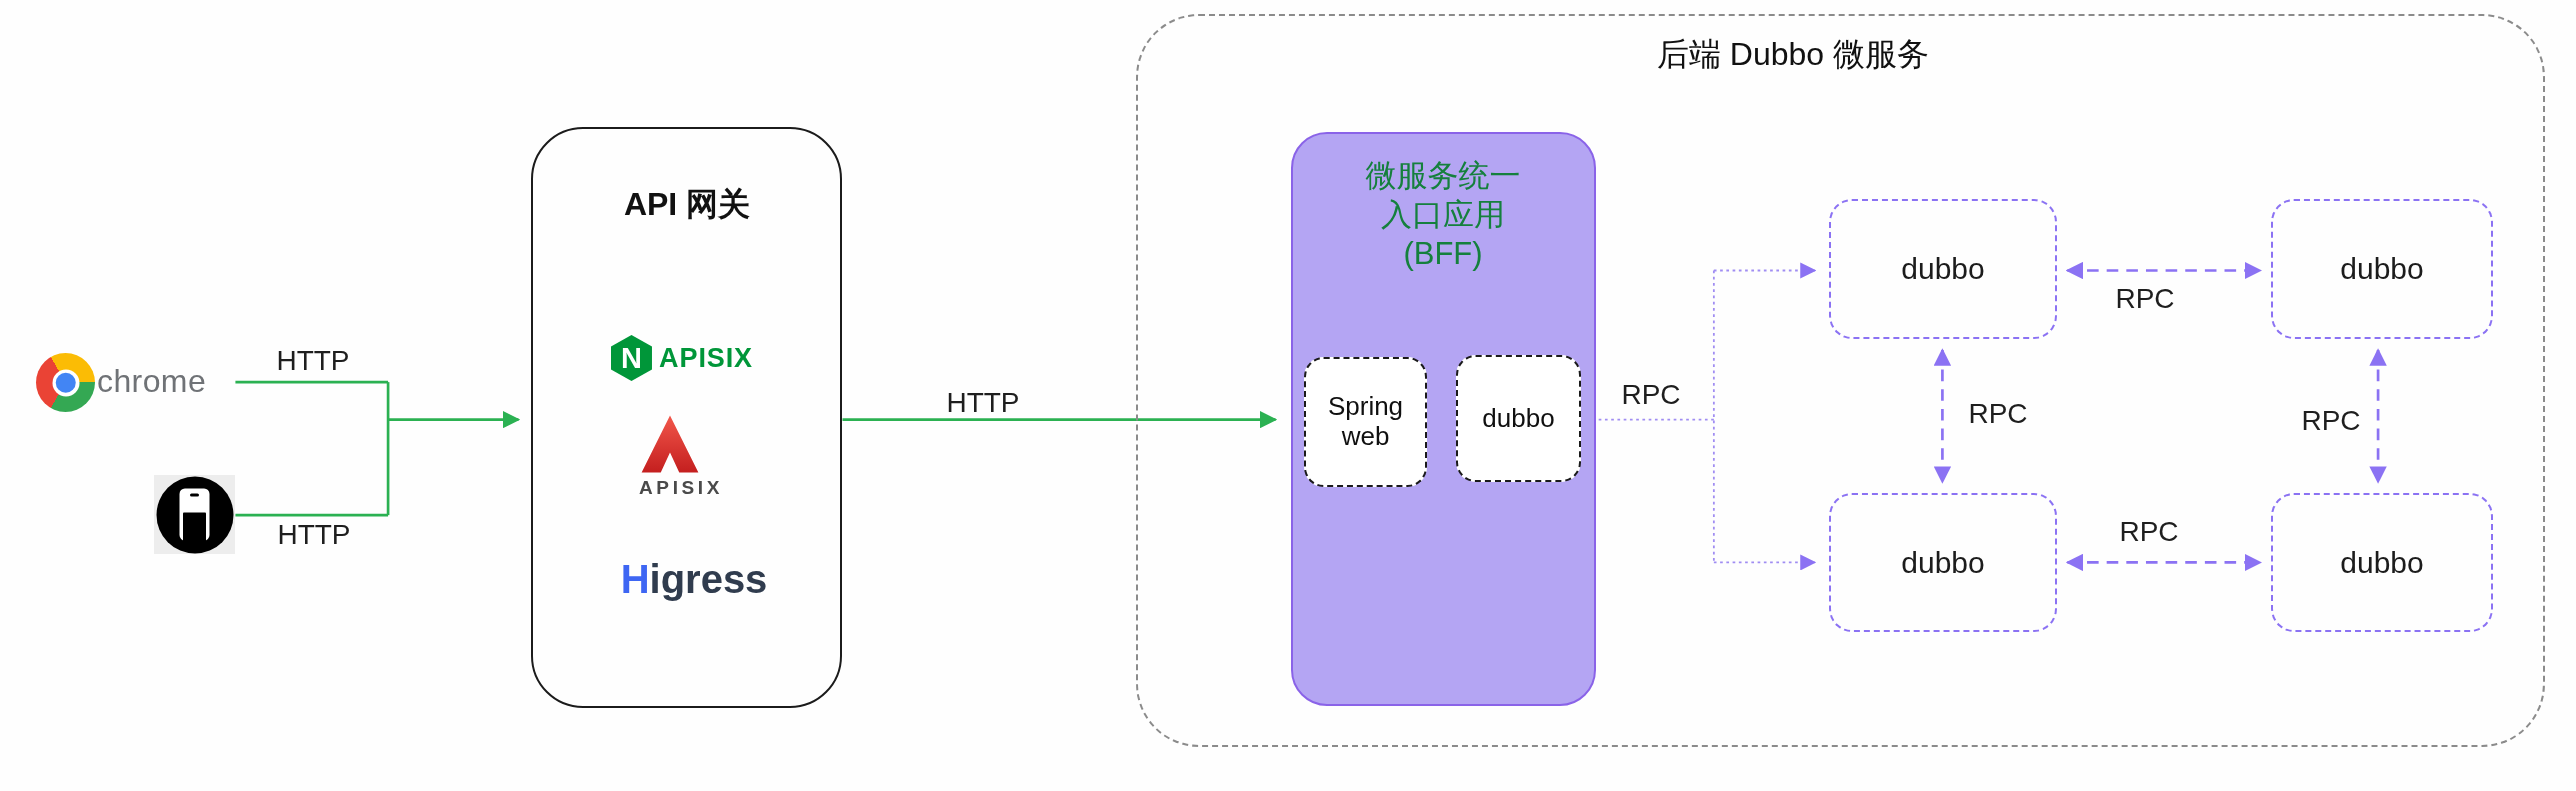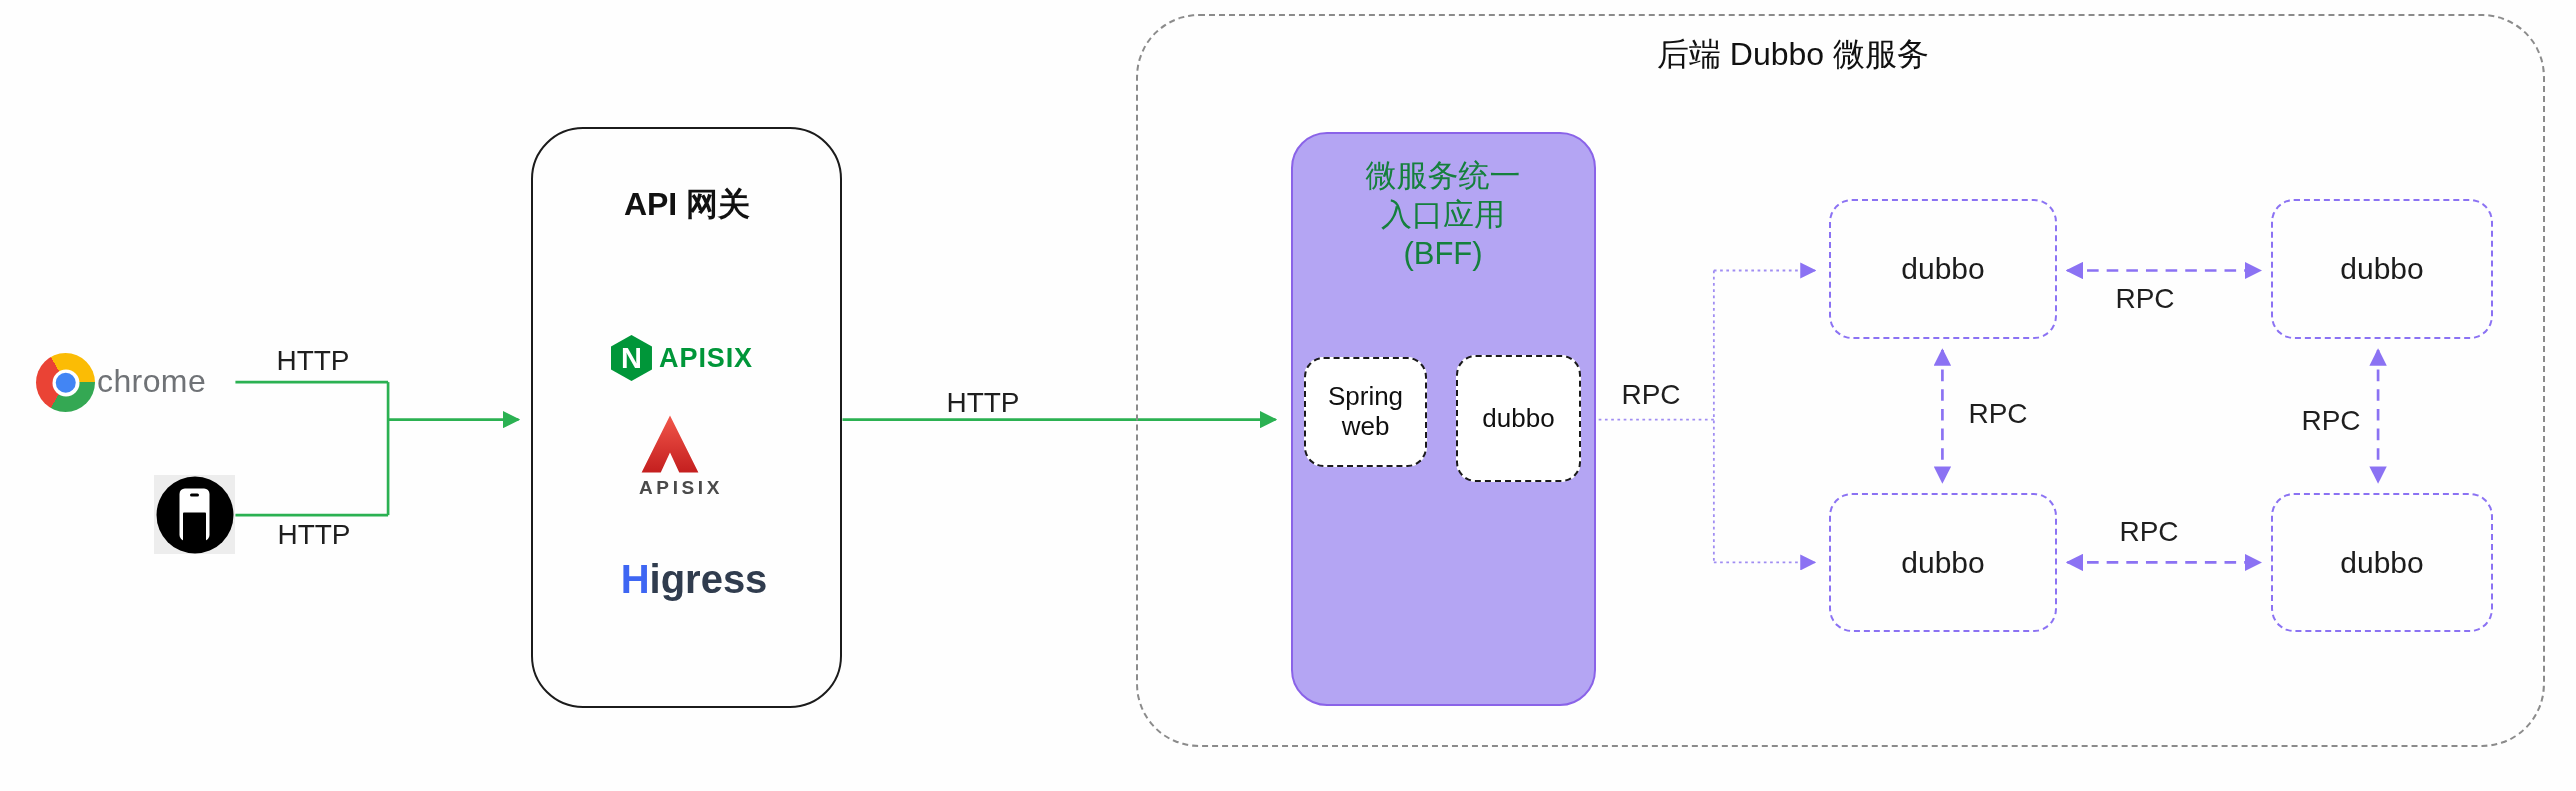--- a/index.html
+++ b/index.html
@@ -98,21 +98,21 @@
   }
   .bff-title{
     left:1443px;top:156px;transform:translateX(-50%);
     font-size:31px;font-weight:500;color:#15803d;text-align:center;line-height:39px;white-space:nowrap;
   }
   .inner-node{
     background:#fff;border:2.7px dashed #1a1a1a;border-radius:19.7px;box-sizing:border-box;
     display:flex;align-items:center;justify-content:center;text-align:center;
     font-size:26px;font-weight:500;color:#101010;line-height:1.15;
   }
-  .spring-node{left:1304px;top:357px;width:123px;height:110px;}
+  .spring-node{left:1304px;top:357px;width:123px;height:130px;}
   .dubbo-inner-node{left:1456px;top:355px;width:125px;height:127px;}
 
   
   .dubbo-node{
     border:2.7px dashed #8b72f3;border-radius:23px;box-sizing:border-box;
     display:flex;align-items:center;justify-content:center;
     font-size:30px;color:#1c1c1c;background:transparent;
   }
   .dubbo-tl{left:1829px;top:199px;width:228px;height:140px;}
   .dubbo-tr{left:2271px;top:199px;width:222px;height:140px;}

